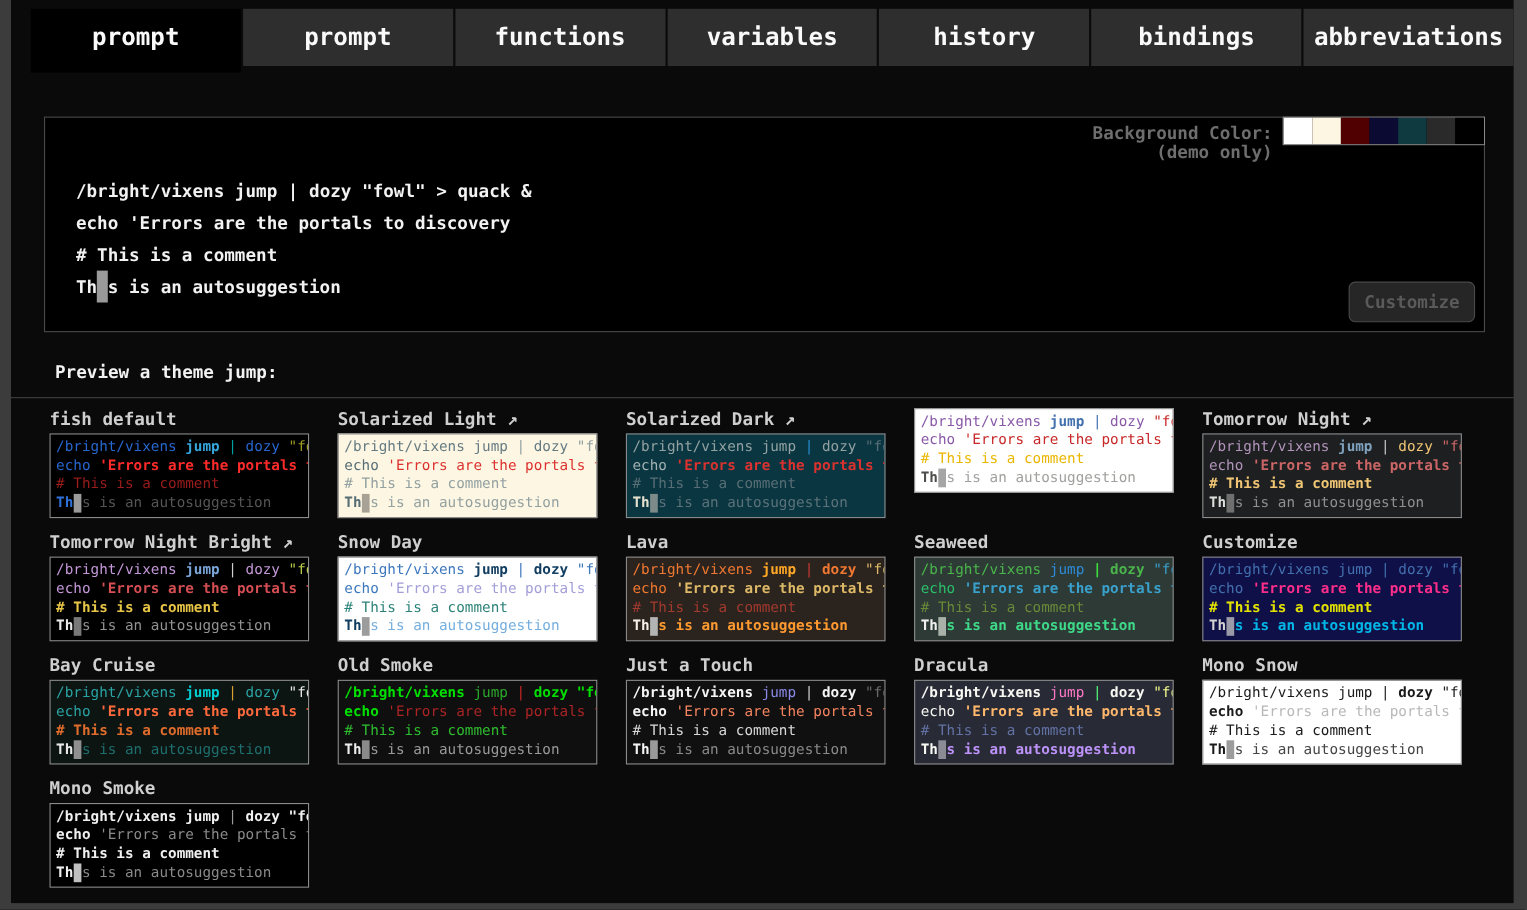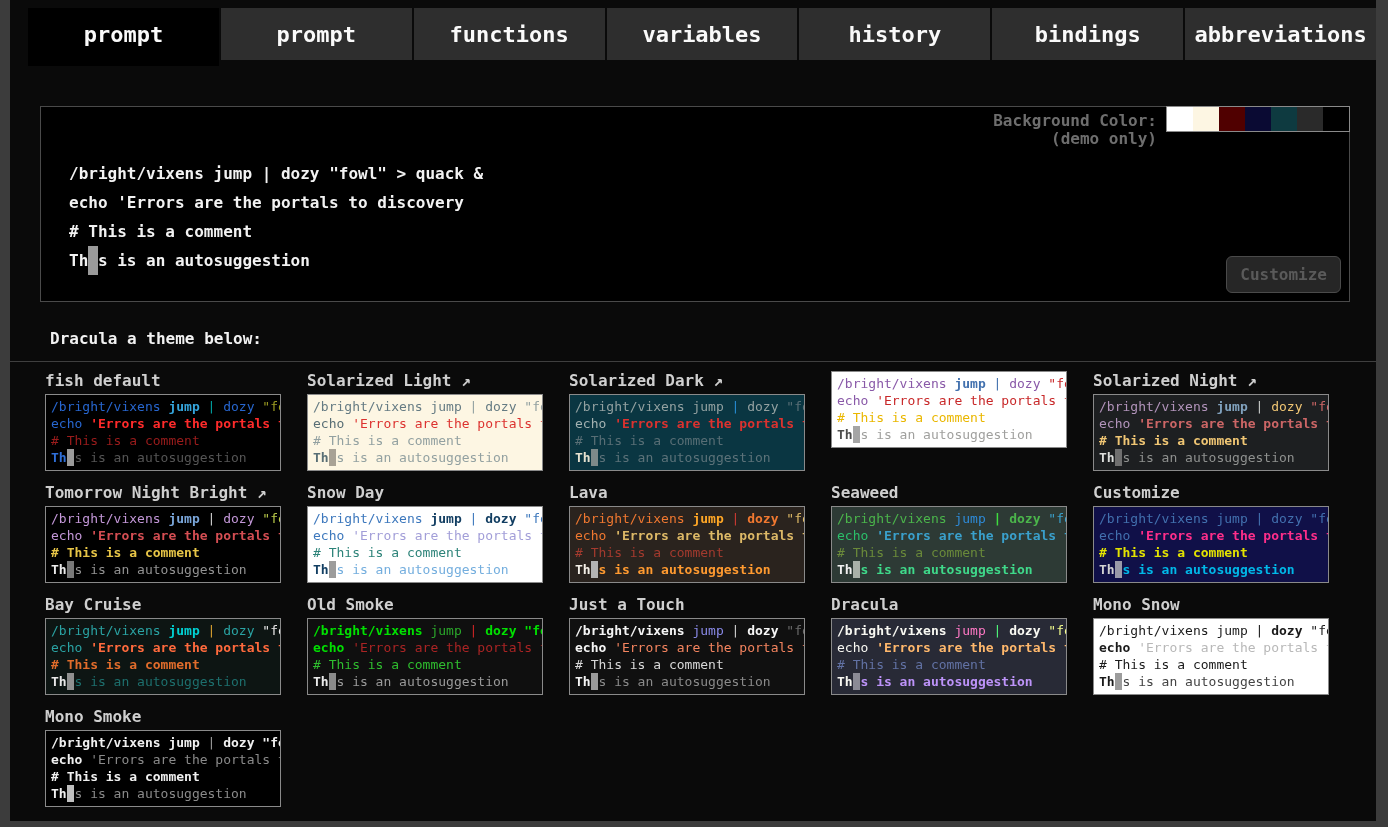--- a/index.html
+++ b/index.html
@@ -89,41 +89,41 @@
         <div class="swatch" style="background: rgb(80, 0, 0);"></div>
         <div class="swatch" style="background: rgb(10, 10, 51);"></div>
         <div class="swatch" style="background: rgb(14, 58, 64);"></div>
         <div class="swatch" style="background: rgb(42, 42, 42);"></div>
         <div class="swatch" style="background: rgb(0, 0, 0);"></div>
       </div>
     <div class="preview-text"><div class="sample-line"><span style="color: rgb(242, 242, 242); font-weight: bold;">/bright/vixens</span><span> </span><span style="color: rgb(242, 242, 242); font-weight: bold;">jump</span><span> </span><span style="color: rgb(242, 242, 242); font-weight: bold;">|</span><span> </span><span style="color: rgb(242, 242, 242); font-weight: bold;">dozy</span><span> </span><span style="color: rgb(242, 242, 242); font-weight: bold;">"fowl" &gt; quack &amp;</span></div><div class="sample-line"><span style="color: rgb(242, 242, 242); font-weight: bold;">echo</span><span> </span><span style="color: rgb(242, 242, 242); font-weight: bold;">'Errors are the portals to discovery</span></div><div class="sample-line"><span style="color: rgb(242, 242, 242); font-weight: bold;"># This is a comment</span></div><div class="sample-line"><span style="color: rgb(242, 242, 242); font-weight: bold;">Th</span><span class="cursor" style="background: rgb(154, 154, 154);"> </span><span style="color: rgb(242, 242, 242); font-weight: bold;">s is an autosuggestion</span></div></div>
     <button class="customize-btn">Customize</button>
   </div>
 
-  <div class="themes-heading">Dracula a theme below:</div>
+  <div class="themes-heading">Preview a theme jump:</div>
   <div class="divider"></div>
 
   <div class="grid">
       <div class="theme-cell">
         <div class="theme-title">fish default</div>
         <div class="theme-card" style="background: rgb(0, 0, 0);"><div class="sample-line"><span style="color: rgb(39, 102, 207);">/bright/vixens</span><span> </span><span style="color: rgb(53, 165, 220); font-weight: bold;">jump</span><span> </span><span style="color: rgb(0, 160, 160);">|</span><span> </span><span style="color: rgb(39, 102, 207);">dozy</span><span> </span><span style="color: rgb(155, 155, 34);">"fowl" &gt; quack &amp;</span></div><div class="sample-line"><span style="color: rgb(39, 102, 207);">echo</span><span> </span><span style="color: rgb(255, 43, 43); font-weight: bold;">'Errors are the portals to discovery</span></div><div class="sample-line"><span style="color: rgb(155, 28, 28);"># This is a comment</span></div><div class="sample-line"><span style="color: rgb(47, 111, 216); font-weight: bold;">Th</span><span class="cursor" style="background: rgb(154, 154, 154);"> </span><span style="color: rgb(85, 85, 85);">s is an autosuggestion</span></div></div>
       </div>
       <div class="theme-cell">
         <div class="theme-title">Solarized Light ↗</div>
         <div class="theme-card" style="background: rgb(253, 246, 227);"><div class="sample-line"><span style="color: rgb(101, 123, 131);">/bright/vixens</span><span> </span><span style="color: rgb(101, 123, 131);">jump</span><span> </span><span style="color: rgb(147, 161, 161);">|</span><span> </span><span style="color: rgb(101, 123, 131);">dozy</span><span> </span><span style="color: rgb(147, 161, 161);">"fowl" &gt; quack &amp;</span></div><div class="sample-line"><span style="color: rgb(88, 110, 117);">echo</span><span> </span><span style="color: rgb(220, 50, 47);">'Errors are the portals to discovery</span></div><div class="sample-line"><span style="color: rgb(147, 161, 161);"># This is a comment</span></div><div class="sample-line"><span style="color: rgb(88, 110, 117); font-weight: bold;">Th</span><span class="cursor" style="background: rgb(168, 162, 150);"> </span><span style="color: rgb(147, 161, 161);">s is an autosuggestion</span></div></div>
       </div>
       <div class="theme-cell">
         <div class="theme-title">Solarized Dark ↗</div>
         <div class="theme-card" style="background: rgb(10, 54, 66);"><div class="sample-line"><span style="color: rgb(147, 161, 161);">/bright/vixens</span><span> </span><span style="color: rgb(147, 161, 161);">jump</span><span> </span><span style="color: rgb(38, 139, 210);">|</span><span> </span><span style="color: rgb(147, 161, 161);">dozy</span><span> </span><span style="color: rgb(88, 110, 117);">"fowl" &gt; quack &amp;</span></div><div class="sample-line"><span style="color: rgb(163, 177, 177);">echo</span><span> </span><span style="color: rgb(220, 50, 47); font-weight: bold;">'Errors are the portals to discovery</span></div><div class="sample-line"><span style="color: rgb(88, 110, 117);"># This is a comment</span></div><div class="sample-line"><span style="color: rgb(230, 225, 207); font-weight: bold;">Th</span><span class="cursor" style="background: rgb(125, 138, 138);"> </span><span style="color: rgb(92, 114, 121);">s is an autosuggestion</span></div></div>
       </div>
       <div class="theme-cell">
         <div class="theme-card" style="background: rgb(255, 255, 255);"><div class="sample-line"><span style="color: rgb(137, 89, 168);">/bright/vixens</span><span> </span><span style="color: rgb(66, 113, 174); font-weight: bold;">jump</span><span> </span><span style="color: rgb(66, 113, 174);">|</span><span> </span><span style="color: rgb(137, 89, 168);">dozy</span><span> </span><span style="color: rgb(200, 40, 41);">"fowl" &gt; quack &amp;</span></div><div class="sample-line"><span style="color: rgb(137, 89, 168);">echo</span><span> </span><span style="color: rgb(200, 40, 41);">'Errors are the portals to discovery</span></div><div class="sample-line"><span style="color: rgb(234, 183, 0);"># This is a comment</span></div><div class="sample-line"><span style="color: rgb(77, 77, 76); font-weight: bold;">Th</span><span class="cursor" style="background: rgb(165, 165, 165);"> </span><span style="color: rgb(160, 160, 158);">s is an autosuggestion</span></div></div>
       </div>
       <div class="theme-cell">
-        <div class="theme-title">Solarized Night ↗</div>
+        <div class="theme-title">Tomorrow Night ↗</div>
         <div class="theme-card" style="background: rgb(29, 31, 33);"><div class="sample-line"><span style="color: rgb(178, 148, 187);">/bright/vixens</span><span> </span><span style="color: rgb(129, 162, 190); font-weight: bold;">jump</span><span> </span><span style="color: rgb(197, 200, 198);">|</span><span> </span><span style="color: rgb(240, 198, 116);">dozy</span><span> </span><span style="color: rgb(204, 102, 102);">"fowl" &gt; quack &amp;</span></div><div class="sample-line"><span style="color: rgb(178, 148, 187);">echo</span><span> </span><span style="color: rgb(204, 102, 102); font-weight: bold;">'Errors are the portals to discovery</span></div><div class="sample-line"><span style="color: rgb(240, 198, 116); font-weight: bold;"># This is a comment</span></div><div class="sample-line"><span style="color: rgb(220, 222, 220); font-weight: bold;">Th</span><span class="cursor" style="background: rgb(111, 111, 111);"> </span><span style="color: rgb(143, 145, 143);">s is an autosuggestion</span></div></div>
       </div>
       <div class="theme-cell">
         <div class="theme-title">Tomorrow Night Bright ↗</div>
         <div class="theme-card" style="background: rgb(0, 0, 0);"><div class="sample-line"><span style="color: rgb(195, 151, 216);">/bright/vixens</span><span> </span><span style="color: rgb(122, 166, 218); font-weight: bold;">jump</span><span> </span><span style="color: rgb(207, 207, 207);">|</span><span> </span><span style="color: rgb(195, 151, 216);">dozy</span><span> </span><span style="color: rgb(185, 202, 74);">"fowl" &gt; quack &amp;</span></div><div class="sample-line"><span style="color: rgb(195, 151, 216);">echo</span><span> </span><span style="color: rgb(213, 78, 83); font-weight: bold;">'Errors are the portals to discovery</span></div><div class="sample-line"><span style="color: rgb(231, 197, 71); font-weight: bold;"># This is a comment</span></div><div class="sample-line"><span style="color: rgb(234, 234, 234); font-weight: bold;">Th</span><span class="cursor" style="background: rgb(120, 120, 120);"> </span><span style="color: rgb(146, 146, 146);">s is an autosuggestion</span></div></div>
       </div>
       <div class="theme-cell">
         <div class="theme-title">Snow Day</div>
         <div class="theme-card" style="background: rgb(255, 255, 255);"><div class="sample-line"><span style="color: rgb(61, 120, 189);">/bright/vixens</span><span> </span><span style="color: rgb(18, 62, 98); font-weight: bold;">jump</span><span> </span><span style="color: rgb(61, 120, 189);">|</span><span> </span><span style="color: rgb(18, 62, 98); font-weight: bold;">dozy</span><span> </span><span style="color: rgb(61, 120, 189);">"fowl" &gt; quack &amp;</span></div><div class="sample-line"><span style="color: rgb(61, 120, 189);">echo</span><span> </span><span style="color: rgb(162, 158, 216);">'Errors are the portals to discovery</span></div><div class="sample-line"><span style="color: rgb(45, 131, 121);"># This is a comment</span></div><div class="sample-line"><span style="color: rgb(18, 62, 98); font-weight: bold;">Th</span><span class="cursor" style="background: rgb(156, 156, 156);"> </span><span style="color: rgb(116, 174, 222);">s is an autosuggestion</span></div></div>
       </div>

